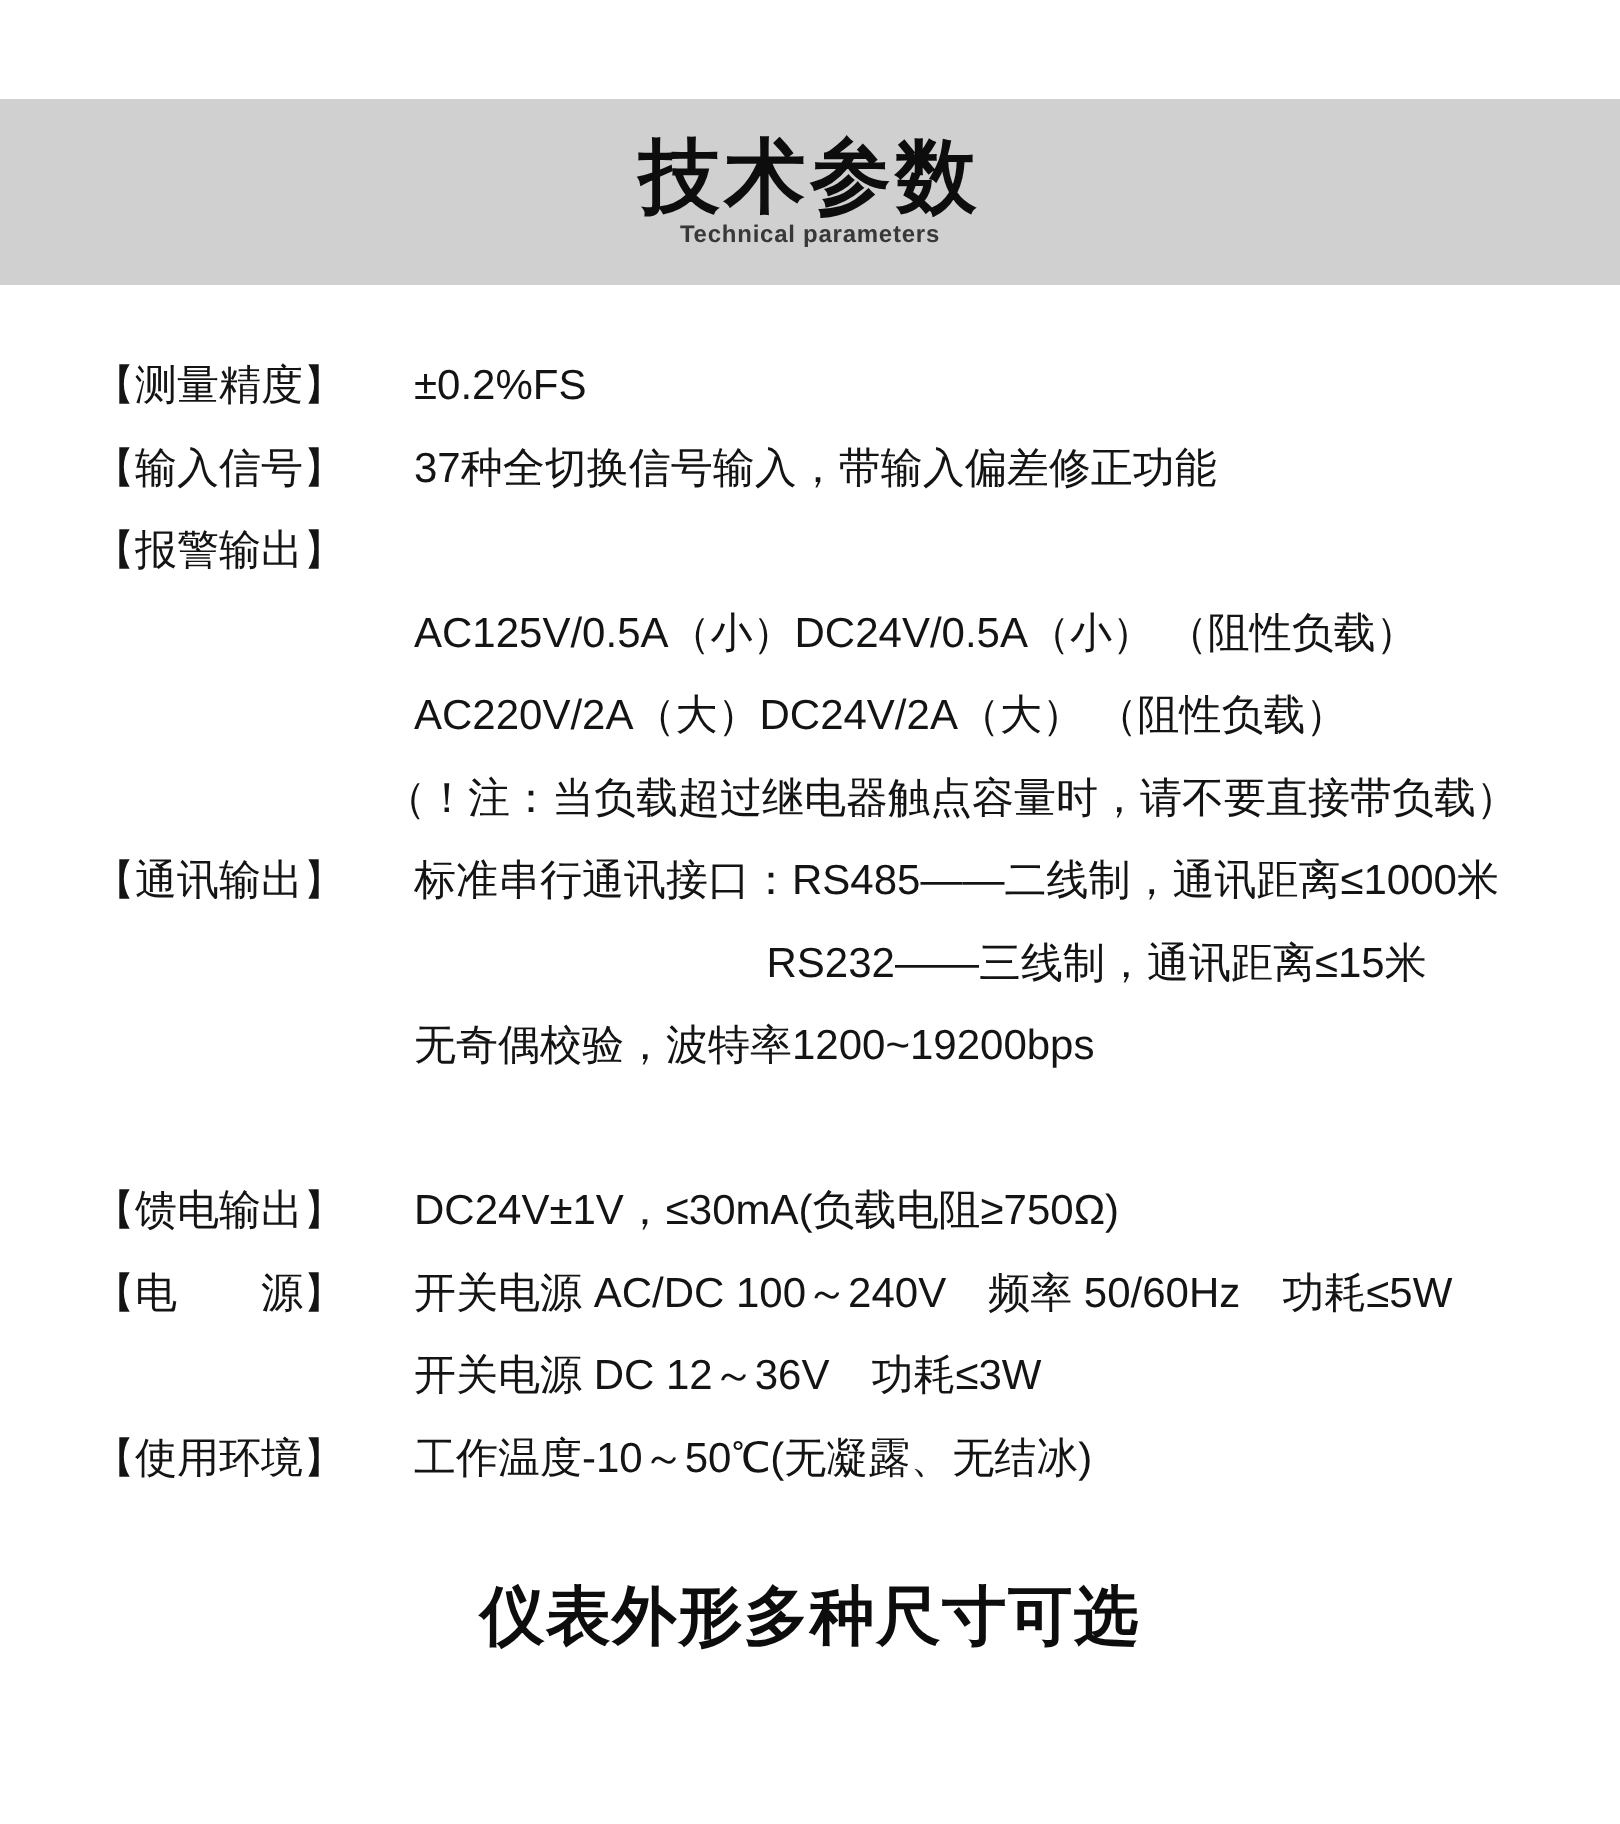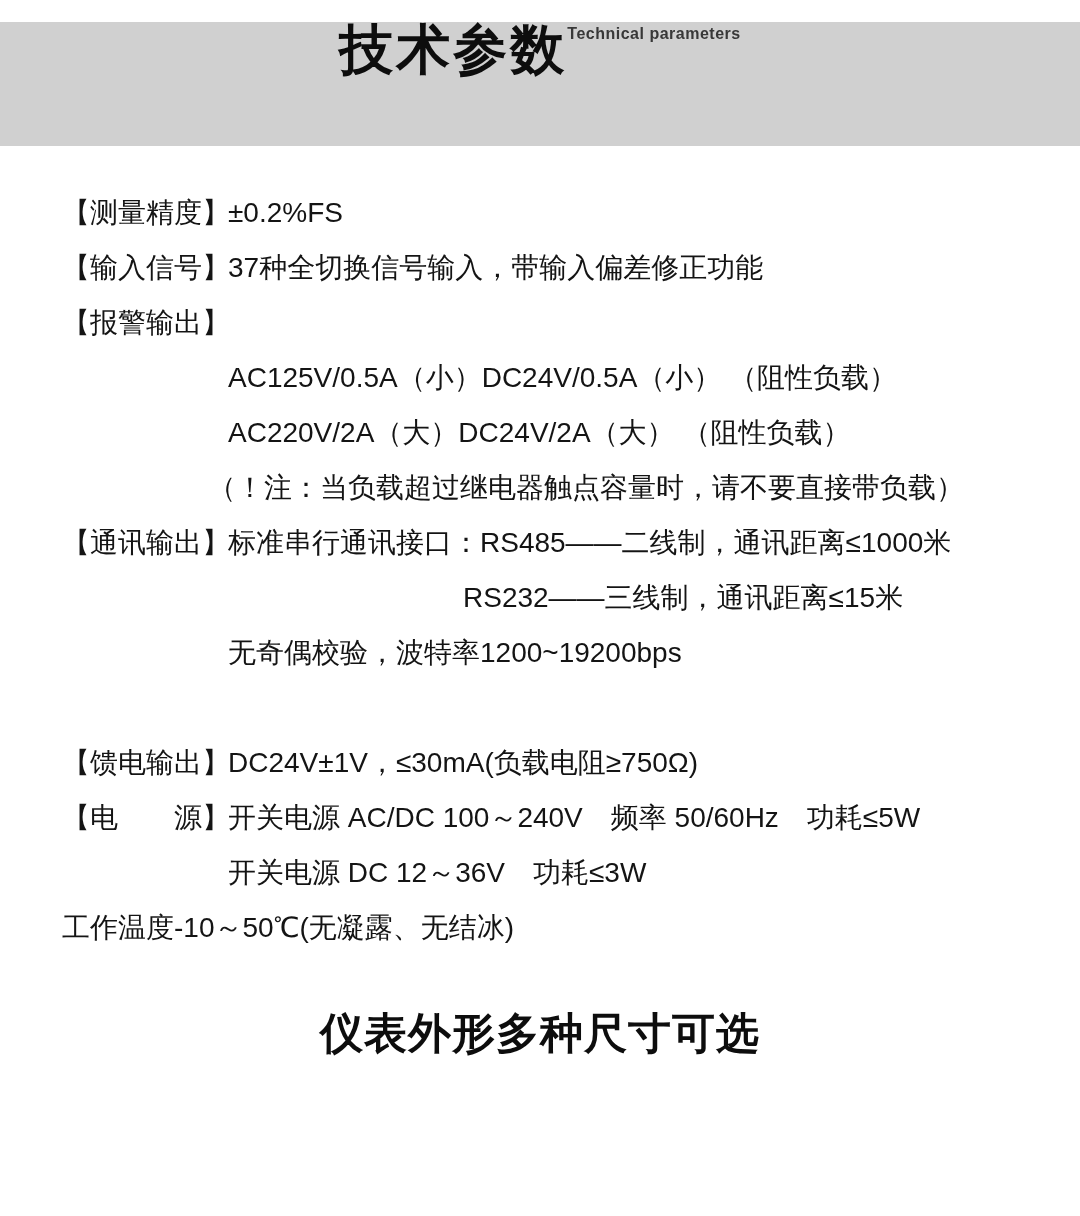--- a/index.html
+++ b/index.html
@@ -15,26 +15,26 @@
     overflow: hidden;
   }
   .page {
     position: relative;
     width: 1080px;
     height: 1216px;
     background: #ffffff;
   }
   
   .band {
-    margin-top: 22px;
+    margin-top: 66px;
     height: 124px;
     background: #d0d0d0;
     display: flex;
-    flex-direction: row;
-    align-items: flex-start;
+    flex-direction: column;
+    align-items: center;
     justify-content: center;
   }
   .band-title {
     font-size: 54px;
     font-weight: 700;
     line-height: 1.0;
     letter-spacing: 3px;
     color: #0d0d0d;
   }
   .band-subtitle {
@@ -48,20 +48,21 @@
   .specs {
     margin: 39px 30px 0 62px;
   }
   .spec-line {
     display: flex;
     align-items: center;
     height: 55px;
     font-size: 28px;
     white-space: nowrap;
     color: #141414;
+    gap: 48px;
   }
   .spec-label {
     flex: 0 0 166px;
     min-width: 166px;
   }
   .spec-value {
     flex: 1 1 auto;
   }
   .indent-note .spec-value {
     margin-left: -20px;
@@ -147,19 +148,20 @@
     <span class="spec-label">【电　　源】</span>
     <span class="spec-value">开关电源 AC/DC 100～240V　频率 50/60Hz　功耗≤5W</span>
   </div>
 
   <div class="spec-line indent-col">
     <span class="spec-label"></span>
     <span class="spec-value">开关电源 DC 12～36V　功耗≤3W</span>
   </div>
 
   <div class="spec-line indent-col">
+    <span class="spec-label">【使用环境】</span>
     <span class="spec-value">工作温度-10～50℃(无凝露、无结冰)</span>
   </div>
 </div>
 
   <div class="footer-title">仪表外形多种尺寸可选</div>
 
 </div>
 
 </body></html>

